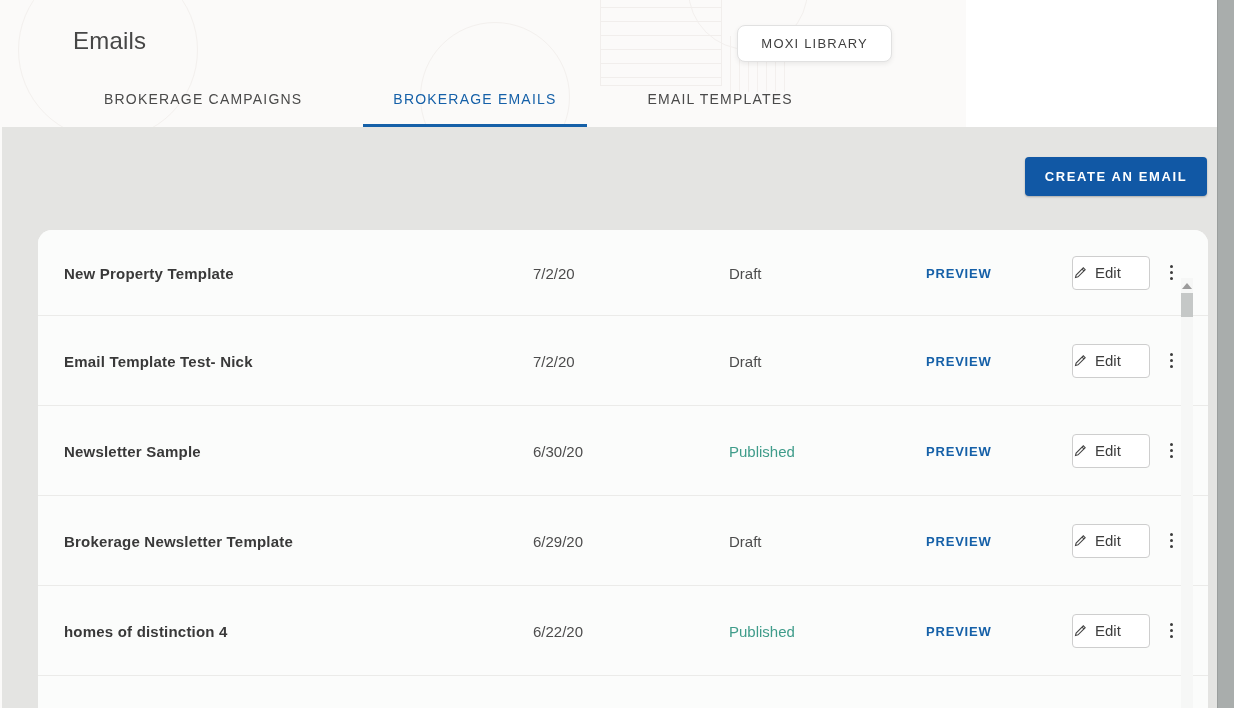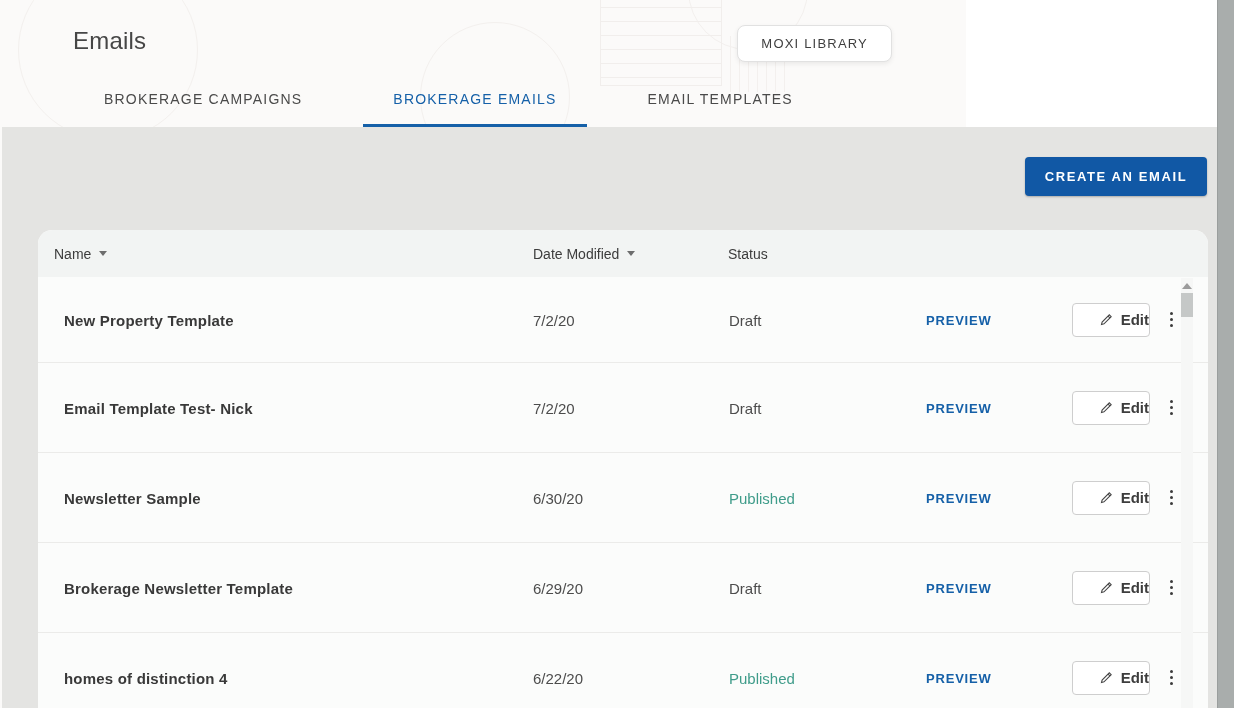--- a/index.html
+++ b/index.html
@@ -72,21 +72,21 @@
   .cell { position:absolute; top:50%; transform:translateY(-50%); }
   .cell-name { left:26px; font-size:15px; font-weight:600; color:#393939; letter-spacing:.2px; }
   .cell-date { left:495px; font-size:15px; color:#4c4c4c; }
   .cell-status { left:691px; font-size:15px; color:#4c4c4c; }
   .cell-status.published { color:#3f9c8a; }
   .cell-preview { left:888px; width:142px; text-align:left; font-size:13px; font-weight:700;
     color:#1560a8; letter-spacing:.8px; cursor:pointer; }
   .edit-btn { position:absolute; left:1034px; top:50%; transform:translateY(-50%);
     width:78px; height:34px; background:#fff; border:1px solid #cecece; border-radius:4px;
     font-family:inherit; font-size:15px; color:#3d3d3d; cursor:pointer;
-    display:flex; align-items:center; justify-content:flex-end; gap:7px;font-weight:bold; }
+    display:flex; align-items:center; justify-content:flex-start; gap:7px; }
   .edit-btn svg { display:block; }
   .kebab { position:absolute; left:1124px; top:50%; transform:translateY(-50%);
     width:18px; height:24px; display:flex; flex-direction:column; align-items:center;
     justify-content:center; gap:3px; cursor:pointer; }
   .kebab i { width:3px; height:3px; border-radius:50%; background:#3c3c3c; }
 
   
   .table-scrollbar { position:absolute; right:15px; top:48px; bottom:0; width:12px;
     background:#f6f7f6; }
   .tsb-arrow { width:0; height:0; margin:5px auto 4px auto; border-left:5px solid transparent;
@@ -116,34 +116,20 @@
         <div class="tab active">BROKERAGE EMAILS</div>
         <div class="tab">EMAIL TEMPLATES</div>
       </div>
     </div>
 
     <div class="content">
       <div class="left-strip"></div>
       <button class="create-btn">CREATE AN EMAIL</button>
 
       <div class="card">
-        <div class="card-header">
-          <div class="col-head col-name sortable">
-            <span>Name</span>
-            <span class="sort-caret"></span>
-          </div>
-          <div class="col-head col-date sortable">
-            <span>Date Modified</span>
-            <span class="sort-caret"></span>
-          </div>
-          <div class="col-head col-status">
-            <span>Status</span>
-
-          </div>
-        </div>
 
         <div class="rows">
 
         <div class="row">
             <div class="cell cell-name">New Property Template</div>
             <div class="cell cell-date">7/2/20</div>
             <div class="cell cell-status">Draft</div>
             <div class="cell cell-preview">PREVIEW</div>
             <button class="edit-btn">
               <span>

